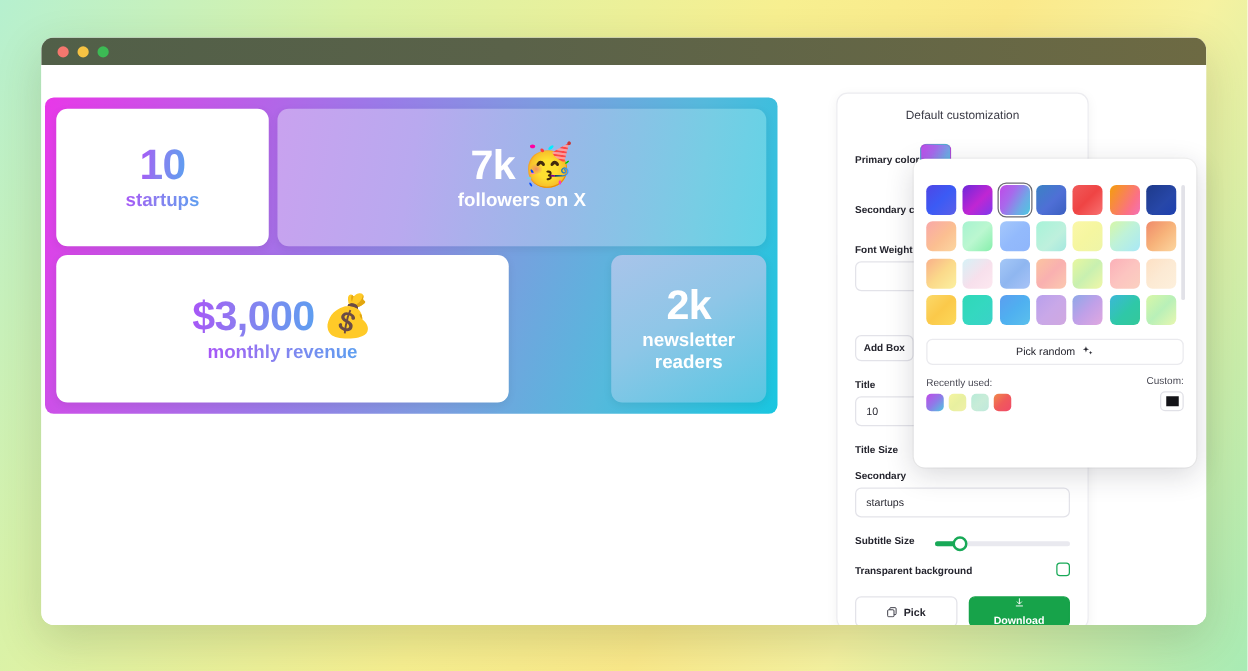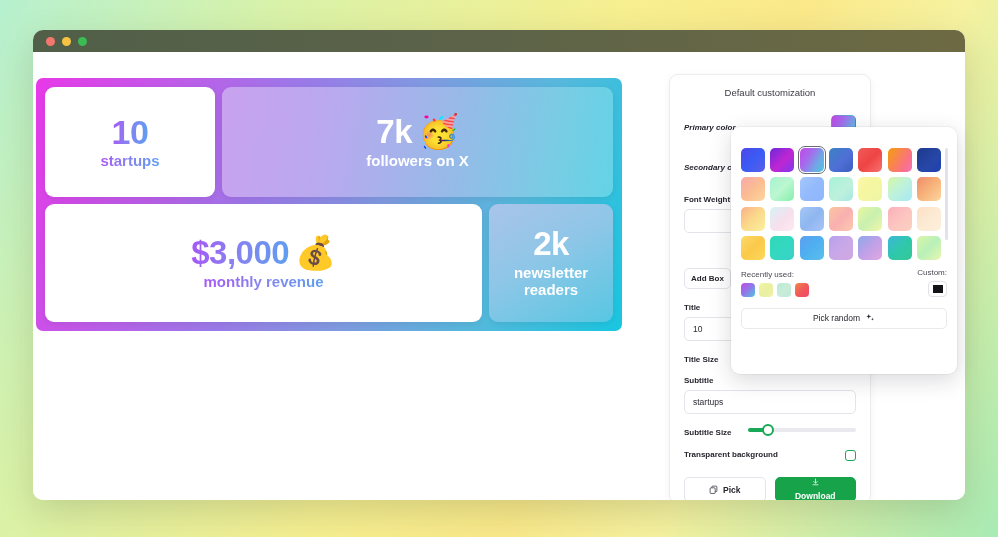--- a/index.html
+++ b/index.html
@@ -122,23 +122,22 @@
     font-size: 8.5px;
     color: #2a2a33;
   }
   #panel-title {
     text-align: center;
     font-size: 9.5px;
     color: #3a3a45;
     margin-bottom: 17px;
   }
   .field-row {
-    display: flex; align-items: center; justify-content: space-between;
+    display: flex; align-items: center; 
     margin-bottom: 15px;
-    font-style: italic;
   }
   .field-label { font-weight: 700; font-size: 8px; color: #25252e; }
   .swatch-btn {
     width: 25px; height: 25px;
     border-radius: 5px;
     border: 1px solid rgba(0,0,0,.08);
   }
   .sw-primary { background: linear-gradient(120deg, #c04ae8 0%, #a869ec 35%, #6fa8e6 70%, #4ec8e0 100%); }
   .sw-secondary { background: linear-gradient(120deg, #f0a8d8 0%, #c9b6ef 100%); }
   .select-box, .text-input {
@@ -156,21 +155,21 @@
   .addbox-btn {
     border: 1px solid #e3e3e9;
     border-radius: 5px;
     padding: 5px 6px;
     font-size: 8px;
     font-weight: 700;
     background: #fff;
     display: inline-block;
     color: #25252e;
   }
-  .slider-row { display: flex; align-items: flex-start; justify-content: space-between; margin-bottom: 13px; }
+  .slider-row { display: flex; align-items: flex-end; justify-content: space-between; margin-bottom: 13px; }
   .slider {
     position: relative;
     width: 108px; height: 4px;
     background: #e9e9ef; border-radius: 3px;
   }
   .slider .fill { position: absolute; left: 0; top: 0; height: 4px; border-radius: 3px; background: #18a957; }
   .slider .knob {
     position: absolute; top: -4.5px;
     width: 12px; height: 12px; border-radius: 50%;
     background: #fff; border: 2px solid #18a957;
@@ -284,21 +283,21 @@
       </div>
 
       <div class="stat-box abs" id="box-followers" style="left:186px;top:9px;width:391px;height:110px;">
         <div class="stat-title">
           <span>7k</span>
           <span class="emoji">🥳</span>
         </div>
         <div class="stat-sub">followers on X</div>
       </div>
 
-      <div class="stat-box white abs" id="box-revenue" style="left:9px;top:126px;width:437px;height:118px;">
+      <div class="stat-box white abs" id="box-revenue" style="left:9px;top:126px;width:362px;height:118px;">
         <div class="stat-title">
           <span class="grad-text">$3,000</span>
           <span class="emoji">💰</span>
         </div>
         <div class="stat-sub grad-text">monthly revenue</div>
       </div>
 
       <div class="stat-box abs" id="box-newsletter2" style="left:453px;top:126px;width:124px;height:118px;background:linear-gradient(150deg,#a9c4ea 0%,#8ec6e7 45%,#57c7e2 100%);color:#fff;border-radius:9px;display:flex;flex-direction:column;align-items:center;justify-content:center;text-align:center;">
         <div class="stat-title" style="font-size:33px;">2k</div>
         <div class="stat-sub" style="font-size:15px;">newsletter</div>
@@ -335,21 +334,21 @@
       <div style="margin-bottom:14px;">
         <span class="small-label">Title</span>
         <div class="text-input">10</div>
       </div>
 
       <div style="margin-bottom:12px;">
         <span class="small-label">Title Size</span>
       </div>
 
       <div style="margin-bottom:14px;">
-        <span class="small-label">Subtitle</span>
+        <span class="small-label">Secondary</span>
         <div class="text-input">startups</div>
       </div>
 
       <div class="slider-row">
         <span class="field-label">Subtitle Size</span>
         <span class="slider">
           <span class="fill" style="width:17%"></span>
           <span class="knob" style="left:13%"></span>
         </span>
       </div>
@@ -408,38 +407,38 @@
         <div class="sw" style="background: linear-gradient(135deg, rgb(47, 216, 184) 0%, rgb(52, 216, 192) 50%, rgb(58, 210, 200) 100%);"></div>
         <div class="sw" style="background: linear-gradient(135deg, rgb(91, 158, 240) 0%, rgb(79, 176, 240) 50%, rgb(91, 192, 236) 100%);"></div>
         <div class="sw" style="background: linear-gradient(135deg, rgb(184, 160, 236) 0%, rgb(201, 168, 232) 50%, rgb(208, 168, 224) 100%);"></div>
         <div class="sw" style="background: linear-gradient(135deg, rgb(142, 168, 232) 0%, rgb(192, 160, 232) 50%, rgb(224, 168, 224) 100%);"></div>
         <div class="sw" style="background: linear-gradient(135deg, rgb(59, 184, 216) 0%, rgb(47, 200, 168) 55%, rgb(52, 200, 154) 100%);"></div>
         <div class="sw" style="background: linear-gradient(135deg, rgb(216, 247, 168) 0%, rgb(184, 240, 184) 50%, rgb(232, 247, 176) 100%);"></div>
       </div>
     <div id="scrollbar"></div>
   </div>
 
+  <div id="pick-random">
+    <span>Pick random</span>
+    <svg width="10" height="10" viewBox="0 0 16 16">
+      <path d="M6 1.5l1 3 3 1-3 1-1 3-1-3-3-1 3-1z" fill="#26262f"></path>
+      <path d="M12 7.5l.6 1.7 1.7.6-1.7.6-.6 1.7-.6-1.7-1.7-.6 1.7-.6z" fill="#26262f"></path>
+    </svg>
+  </div>
+
   <div id="recent-row">
     <div>
       <div class="recent-label">Recently used:</div>
       <div id="recent-swatches">
           <div class="recent-sw" style="background: linear-gradient(135deg, rgb(192, 74, 232) 0%, rgb(143, 122, 232) 50%, rgb(78, 200, 224) 100%);"></div>
           <div class="recent-sw" style="background: linear-gradient(135deg, rgb(245, 245, 160) 0%, rgb(232, 240, 160) 50%, rgb(240, 240, 168) 100%);"></div>
           <div class="recent-sw" style="background: linear-gradient(135deg, rgb(184, 235, 216) 0%, rgb(200, 236, 216) 50%, rgb(191, 233, 220) 100%);"></div>
           <div class="recent-sw" style="background: linear-gradient(135deg, rgb(240, 138, 74) 0%, rgb(240, 90, 90) 50%, rgb(240, 74, 106) 100%);"></div>
         </div>
     </div>
     <div id="custom-col">
       <div class="custom-label">Custom:</div>
       <div id="custom-sw">
           <i></i>
         </div>
     </div>
   </div>
-
-  <div id="pick-random">
-    <span>Pick random</span>
-    <svg width="10" height="10" viewBox="0 0 16 16">
-      <path d="M6 1.5l1 3 3 1-3 1-1 3-1-3-3-1 3-1z" fill="#26262f"></path>
-      <path d="M12 7.5l.6 1.7 1.7.6-1.7.6-.6 1.7-.6-1.7-1.7-.6 1.7-.6z" fill="#26262f"></path>
-    </svg>
-  </div>
 </div>
 
 </body></html>

